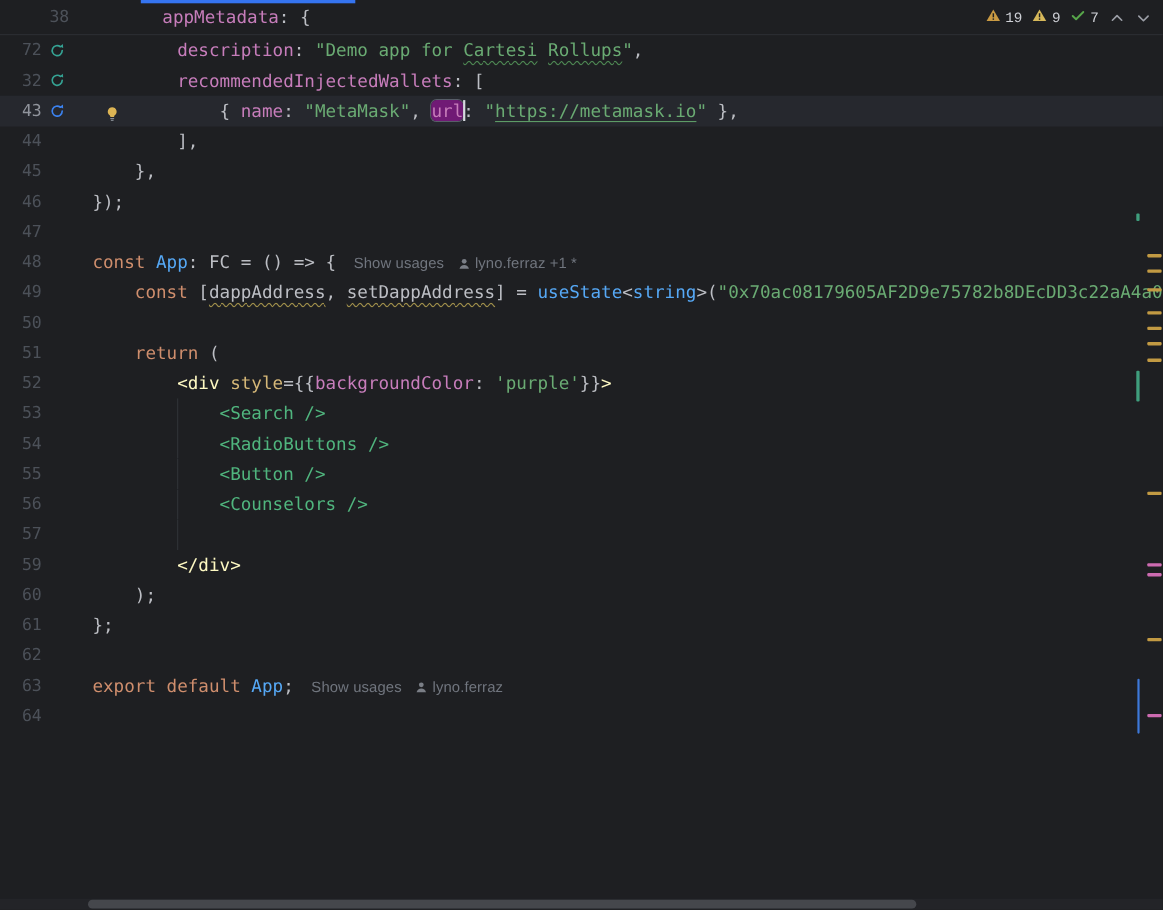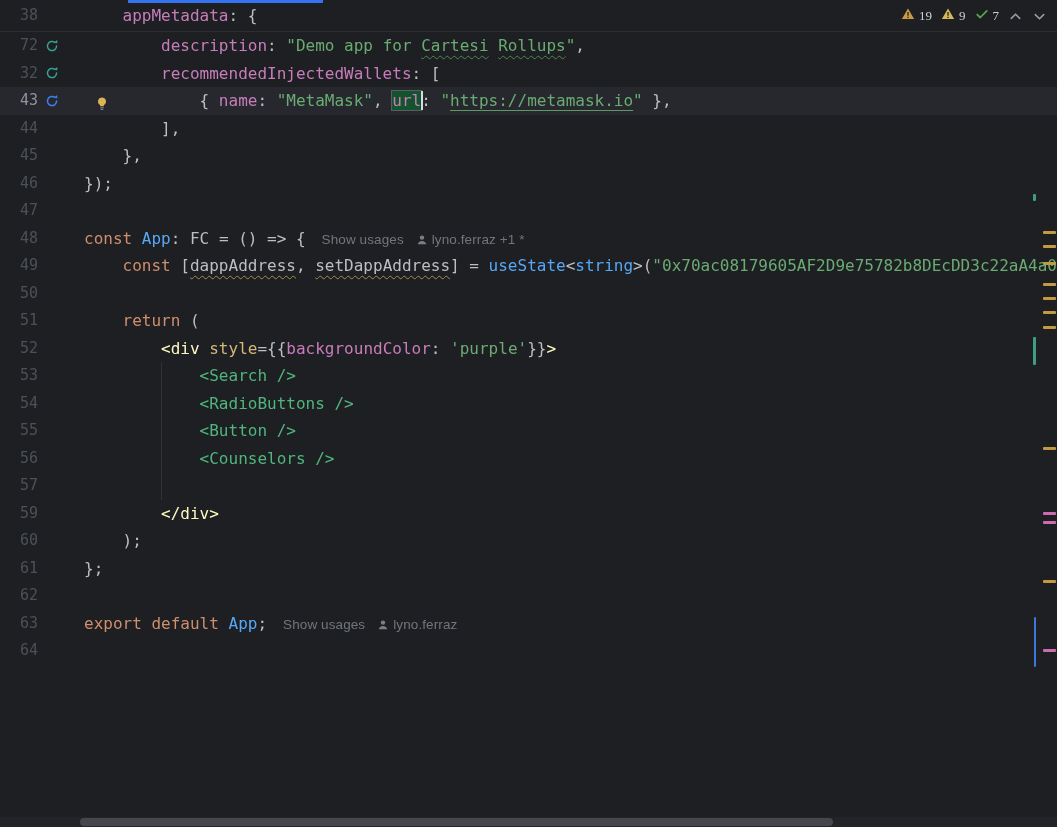--- a/index.html
+++ b/index.html
@@ -7,21 +7,21 @@
   body {
     width:1057px; height:827px; overflow:hidden;
     background:#1e1f22;
     font-family:"DejaVu Sans Mono", monospace;
   }
   .editor { position:relative; width:1057px; height:827px; background:#1e1f22; }
 
   
   .sticky { position:relative; height:32px; border-bottom:1px solid #2c2e33; background:#1e1f22; z-index:6; }
   .topbar { position:absolute; top:0; left:128px; width:195px; height:2.5px; background:#3574f0; }
-  .sticky .row { height:31px; line-height:31px; }
+  .sticky .row { height:31px; line-height:31px;padding-left:25px; }
 
   
   .row { position:relative; display:flex; height:27.5px; line-height:27.5px; font-size:16px; }
   .row.cur { background:#26282e; }
   .gutter { flex:none; width:80px; display:flex; align-items:center; }
   .lnum { display:inline-block; width:38px; text-align:right; color:#4c5159; font-size:15px; }
   .row.cur .lnum { color:#90949c; }
   .gico { display:inline-flex; align-items:center; margin-left:7px; width:15px; height:15px; }
   .gico.teal-arrow { color:#35a394; }
   .gico.blue-arrow { color:#3b82f0; }
@@ -33,33 +33,33 @@
   .kw   { color:#cf8e6d; }
   .prop { color:#c77dbb; }
   .str  { color:#6aab73; }
   .fn   { color:#56a8f5; }
   .tag  { color:#fef9c3; }
   .attr { color:#d5b778; }
   .comp { color:#50b57e; }
   .typo { text-decoration:underline; text-decoration-style:wavy; text-decoration-color:#4d8752; text-decoration-thickness:1px; text-underline-offset:4px; }
   .warn { text-decoration:underline; text-decoration-style:wavy; text-decoration-color:#a08f4a; text-decoration-thickness:1px; text-underline-offset:4px;margin-top:46px; }
   .link { text-decoration:underline; text-decoration-color:#5d9b66; text-underline-offset:4px; }
-  .occur { background:#14532d; box-shadow:0 0 0 1px #585e68; border-radius:0; }
+  .occur { background:#701a75; box-shadow:0 0 0 1px #585e68; border-radius:5px; }
   .caret { display:inline-block; width:1.5px; height:19px; background:#d7dae0; vertical-align:-4px; margin-right:-1.5px; }
   .guide { position:absolute; top:0; bottom:0; width:1px; background:#2f3237; }
   .bulb { position:absolute; left:95px; top:6px; width:15px; height:16px; }
 
   
   .hint { font-family:"Liberation Sans", sans-serif; font-size:13.5px; color:#70757e; margin-left:16px; letter-spacing:.1px; }
   .hint.author { margin-left:12px; }
   .hint.author svg { vertical-align:-2px; margin-right:4px; }
 
   
   .widget { position:absolute; right:10px; top:0; height:32px; display:flex; align-items:center; gap:9px;
-            font-family:Liberation Serif, serif; font-size:13px; color:#ced0d6; z-index:7; }
+            font-family:Liberation Mono, monospace; font-size:13px; color:#ced0d6; z-index:7; }
   .widget .pair { display:flex; align-items:center; gap:4px; }
   .widget .chev { display:flex; align-items:center; }
 
   
   #marks { position:absolute; top:0; left:0; width:1057px; height:827px; pointer-events:none; z-index:5; }
   .mark { position:absolute; border-radius:1px; }
 
   
   .hscroll { position:absolute; left:0; right:0; bottom:0; height:10px; background:#232428; z-index:6; }
   .hthumb { position:absolute; left:80px; top:1px; width:753px; height:8px; background:#45474c; border-radius:4px; }

